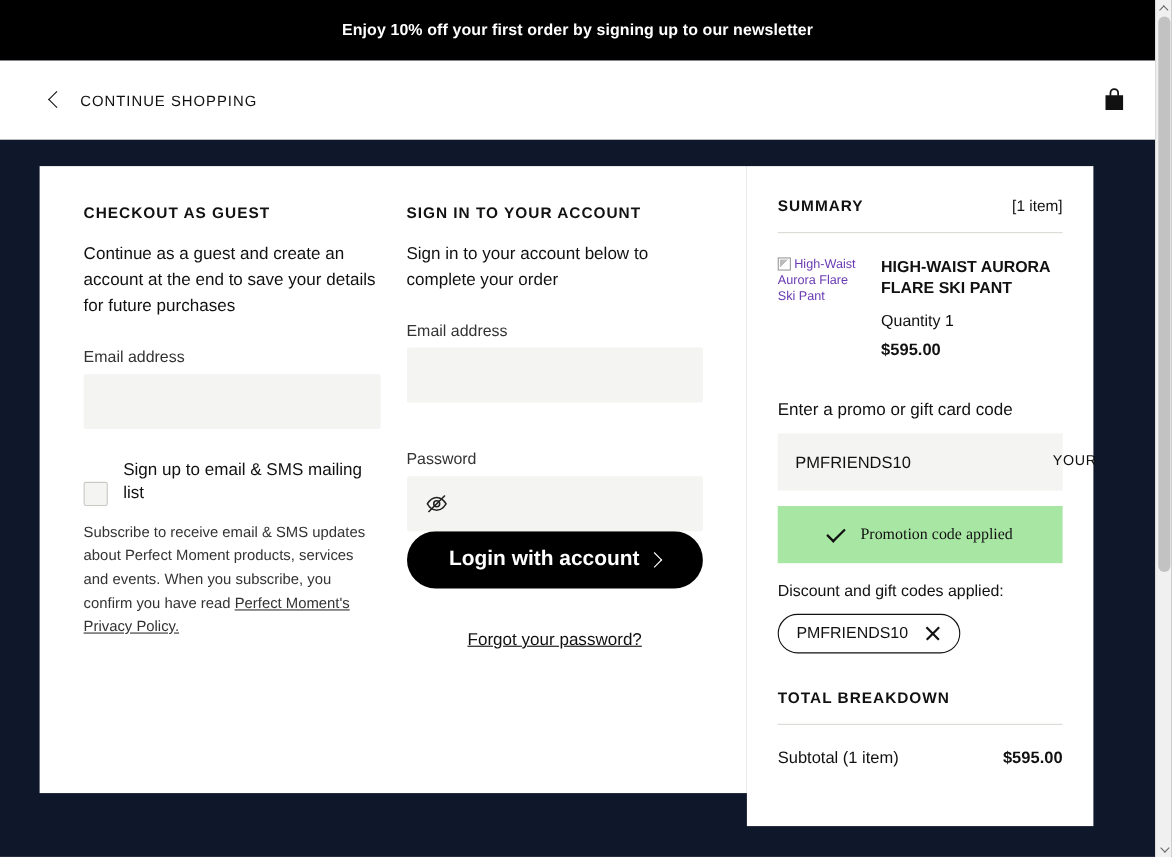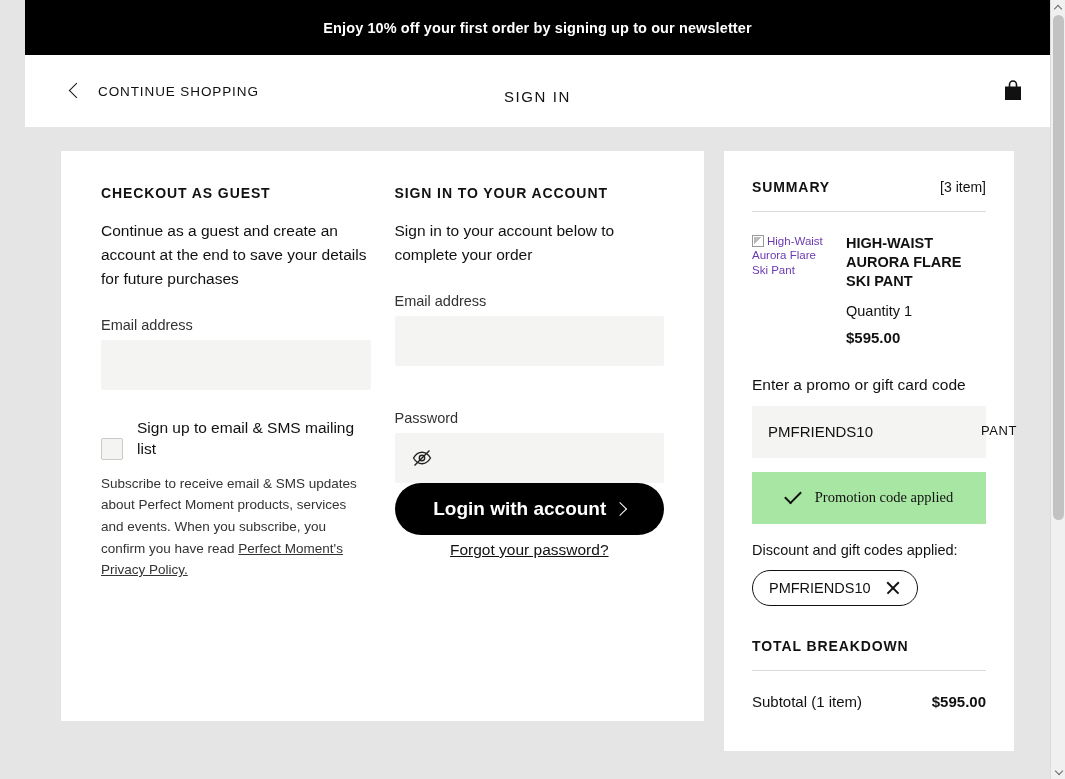--- a/index.html
+++ b/index.html
@@ -11,22 +11,21 @@
   body {
     width: 1065px; height: 779px;
     overflow: hidden;
     position: relative;
   }
   .page {
     width: 1050px;
     height: 779px;
     overflow: hidden;
     position: relative;
-    background: #e5e5e5;
-    padding-left: 25px;
+    background: #0f172a;
   }
 
   
   .promo-banner {
     background: #000;
     color: #fff;
     height: 55px;
     display: flex;
     align-items: center;
     justify-content: center;
@@ -84,21 +83,20 @@
   .bag-icon {
     margin-left: auto;
     width: 26px; height: 26px;
     position: relative;
   }
   .bag-icon svg { display: block; }
 
   
   .content {
     display: flex;
-    gap: 20px;
     padding: 24px 36px 0 36px;
     align-items: flex-start;
   }
 
   .left-panel {
     background: #fff;
     width: 643px;
     min-height: 570px;
     display: flex;
     padding: 34px 40px 40px 40px;
@@ -189,21 +187,21 @@
     width: 10px; height: 10px;
     border-right: 1.8px solid #fff;
     border-top: 1.8px solid #fff;
     transform: rotate(45deg);
     display: inline-block;
     position: relative;
     top: 0px;
   }
   .forgot {
     display: block;
-    margin-top: 6px;
+    margin-top: 38px;
     font-size: 15.5px;
     color: #111;
     text-decoration: underline;
     text-align: center;
   }
 
   .pwd-wrap { position: relative; }
   .eye-icon {
     position: absolute;
     left: 16px; top: 14px;
@@ -428,21 +426,20 @@
 
   <div class="promo-banner">
     <span>Enjoy 10% off your first order by signing up to our newsletter</span>
   </div>
 
   <div class="header">
     <div class="back-link">
       <span class="back-chevron"></span>
       <span class="back-label">CONTINUE SHOPPING</span>
     </div>
-    <div class="header-title">SIGN IN</div>
     <div class="bag-icon">
       <svg width="26" height="26" viewBox="0 0 26 26" aria-hidden="true">
         <path d="M5 8.5 H21 V22 H5 Z" fill="#111"></path>
         <path d="M9.5 9 V6.5 a3.5 3.5 0 0 1 7 0 V9" fill="none" stroke="#111" stroke-width="1.6"></path>
       </svg>
     </div>
   </div>
 
   <div class="content">
 
@@ -493,39 +490,39 @@
         </button>
 
         <a class="forgot" href="#">Forgot your password?</a>
       </div>
 
     </div>
 
     <div class="right-panel">
       <div class="summary-head">
         <h2>SUMMARY</h2>
-        <span class="item-count">[3 item]</span>
+        <span class="item-count">[1 item]</span>
       </div>
       <div class="rule"></div>
 
       <div class="line-item">
         <div class="thumb">
           <span class="broken"></span><span>High-Waist Aurora Flare Ski Pant</span>
         </div>
         <div class="item-info">
           <div class="item-title">HIGH-WAIST AURORA FLARE SKI PANT</div>
           <div class="item-qty">Quantity 1</div>
           <div class="item-price">$595.00</div>
         </div>
       </div>
 
       <div class="promo-title">Enter a promo or gift card code</div>
       <div class="promo-row">
         <input class="promo-input" type="text" value="PMFRIENDS10" style="">
-        <button class="apply-btn">PANT</button>
+        <button class="apply-btn">YOUR</button>
       </div>
 
       <div class="applied-banner">
         <span class="check-mark"></span>
         <span>Promotion code applied</span>
       </div>
 
       <div class="codes-label">Discount and gift codes applied:</div>
       <div class="code-chip">
         <span>PMFRIENDS10</span>

